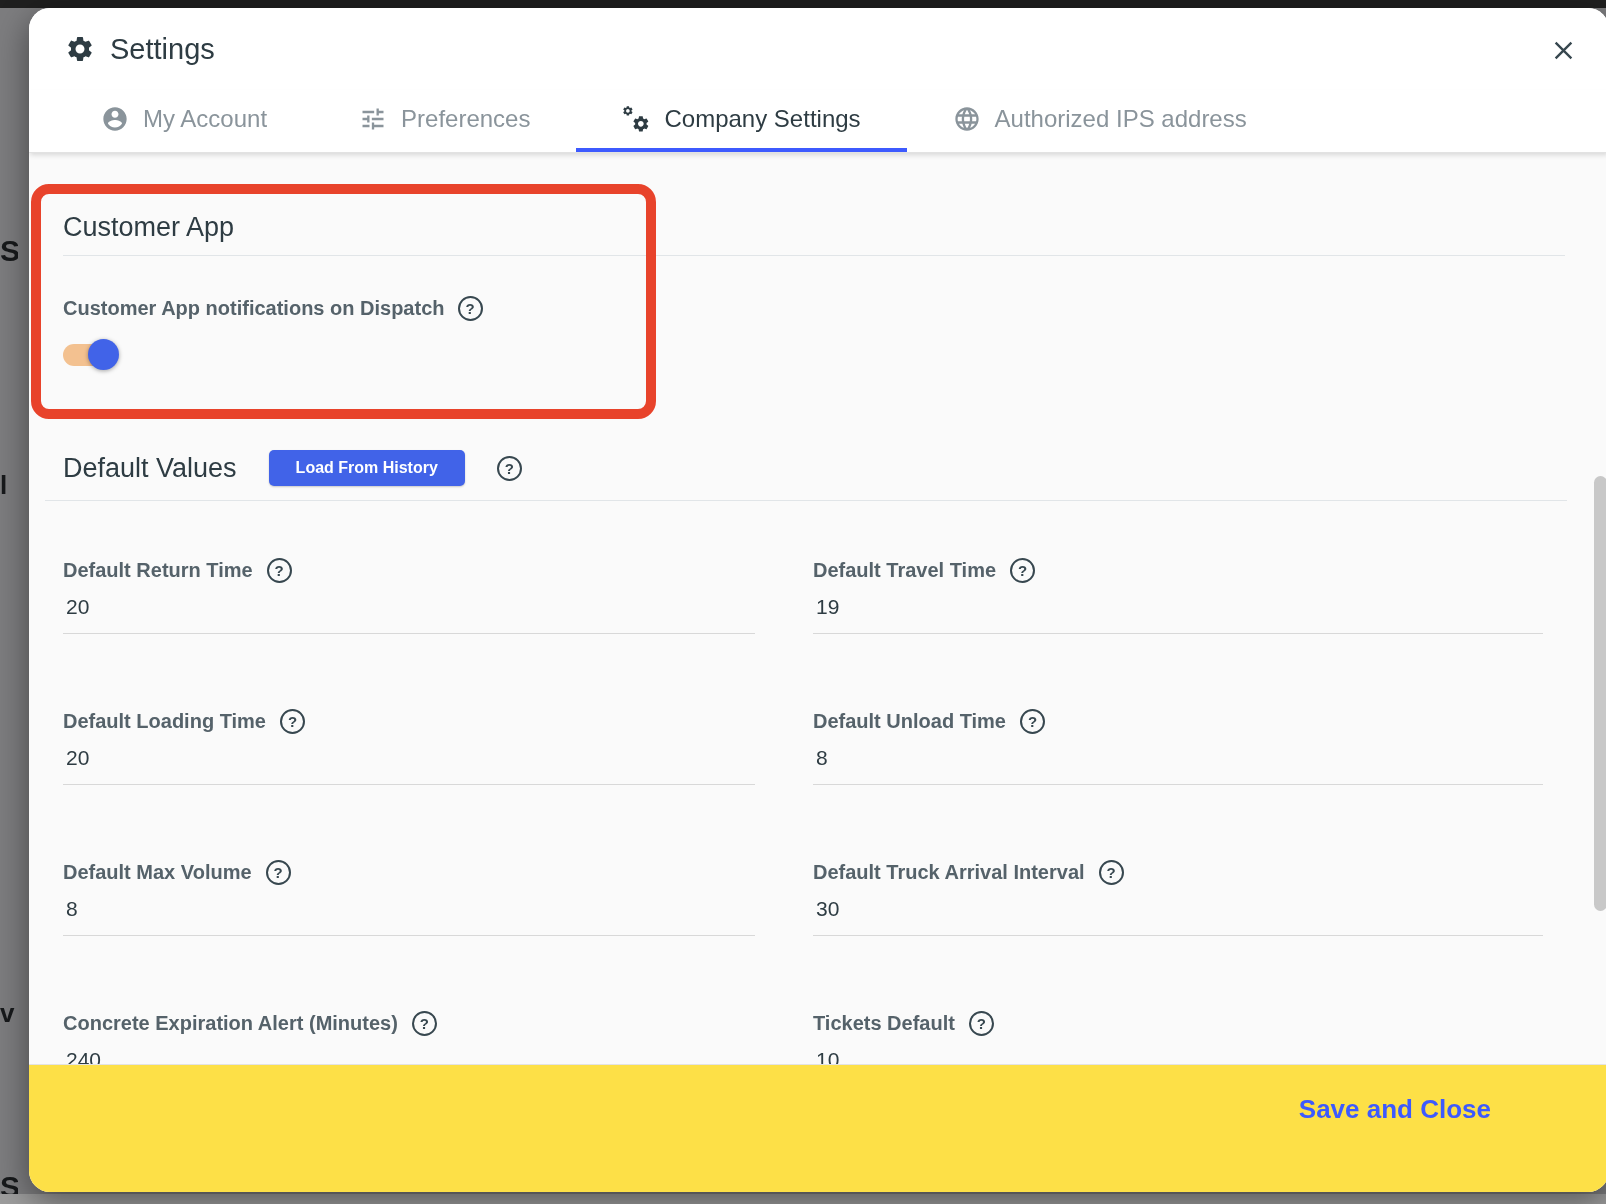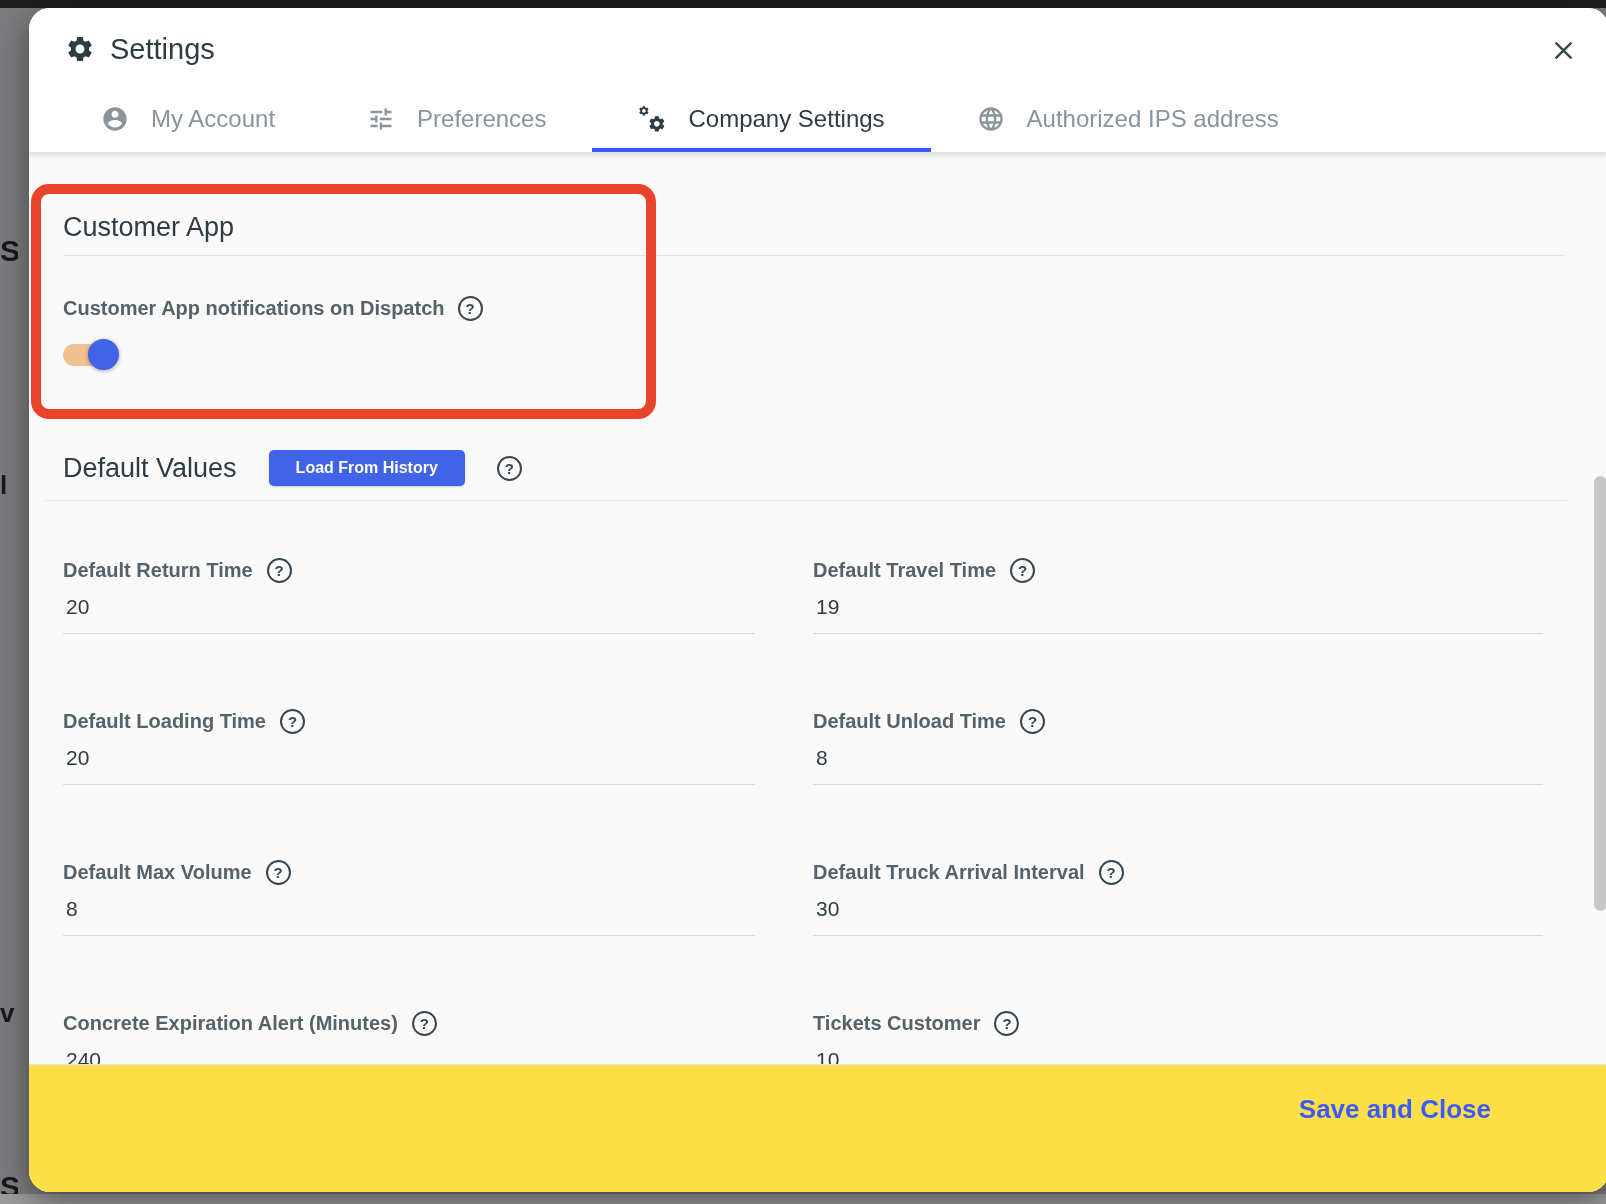--- a/index.html
+++ b/index.html
@@ -24,21 +24,21 @@
   
   .dlg-header{height:82px;display:flex;align-items:center;padding:0 36px;position:relative;background:#fff;}
   .dlg-header svg.gear{width:30px;height:30px;fill:#2e3c43;}
   .dlg-title{font-size:29px;font-weight:500;color:#2e3c43;margin-left:15px;}
   .close-btn{position:absolute;right:28px;top:24px;width:36px;height:36px;border:none;background:none;cursor:pointer;padding:0;display:flex;align-items:center;justify-content:center;}
   .close-btn svg{width:27px;height:27px;stroke:#37474f;stroke-width:2.1;fill:none;}
 
   
   .tabs{height:62px;display:flex;align-items:stretch;padding-left:26px;background:#fff;
         border-bottom:1px solid #e2e2e2;box-shadow:0 3px 5px -1px rgba(0,0,0,.14);position:relative;z-index:2;}
-  .tab{display:flex;align-items:center;gap:22px;padding:0 46px;font-size:24px;font-weight:500;
+  .tab{display:flex;align-items:center;gap:14px;padding:0 46px;font-size:24px;font-weight:500;
        color:#8a949b;cursor:pointer;border-bottom:4px solid transparent;box-sizing:border-box;white-space:nowrap;}
   .tab svg{width:28px;height:28px;fill:currentColor;flex:none;}
   .tab.active{color:#2e3c43;border-bottom-color:#3d5afe;}
 
   
   .content{height:911px;background:#fafafa;position:relative;overflow:hidden;}
 
   .annotation-box{
     position:absolute;left:2px;top:31px;width:605px;height:215px;
     border:10px solid #e8432b;border-radius:18px;pointer-events:none;z-index:5;
@@ -232,21 +232,21 @@
           <div class="field">
             <div class="f-label-row">
               <span class="f-label">Default Truck Arrival Interval</span>
               <span class="help"></span>
             </div>
             <div class="f-value" role="textbox">30</div>
             <div class="f-line"></div>
           </div>
           <div class="field">
             <div class="f-label-row">
-              <span class="f-label">Tickets Customer</span>
+              <span class="f-label">Tickets Default</span>
               <span class="help"></span>
             </div>
             <div class="f-value" role="textbox">10</div>
             <div class="f-line"></div>
           </div>
           <div class="field">
             <div class="f-label-row">
               <span class="f-label">Default Plant Loading Tolerance Time (Minutes)</span>
               <span class="help"></span>
             </div>

